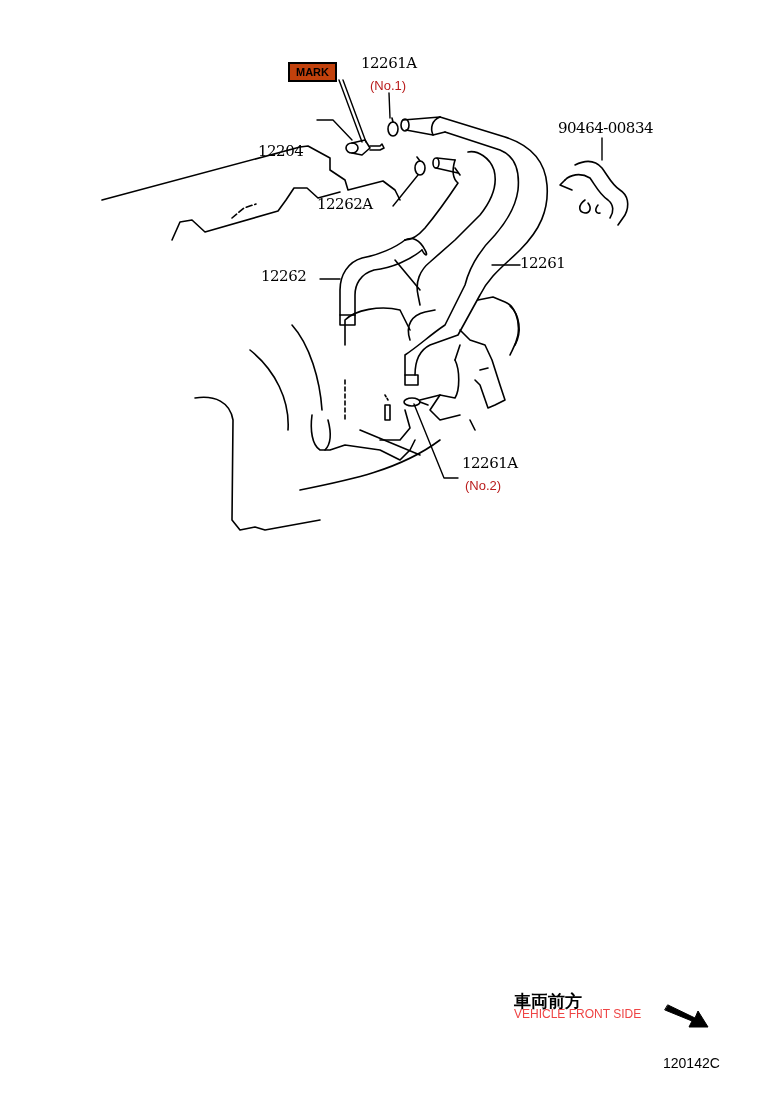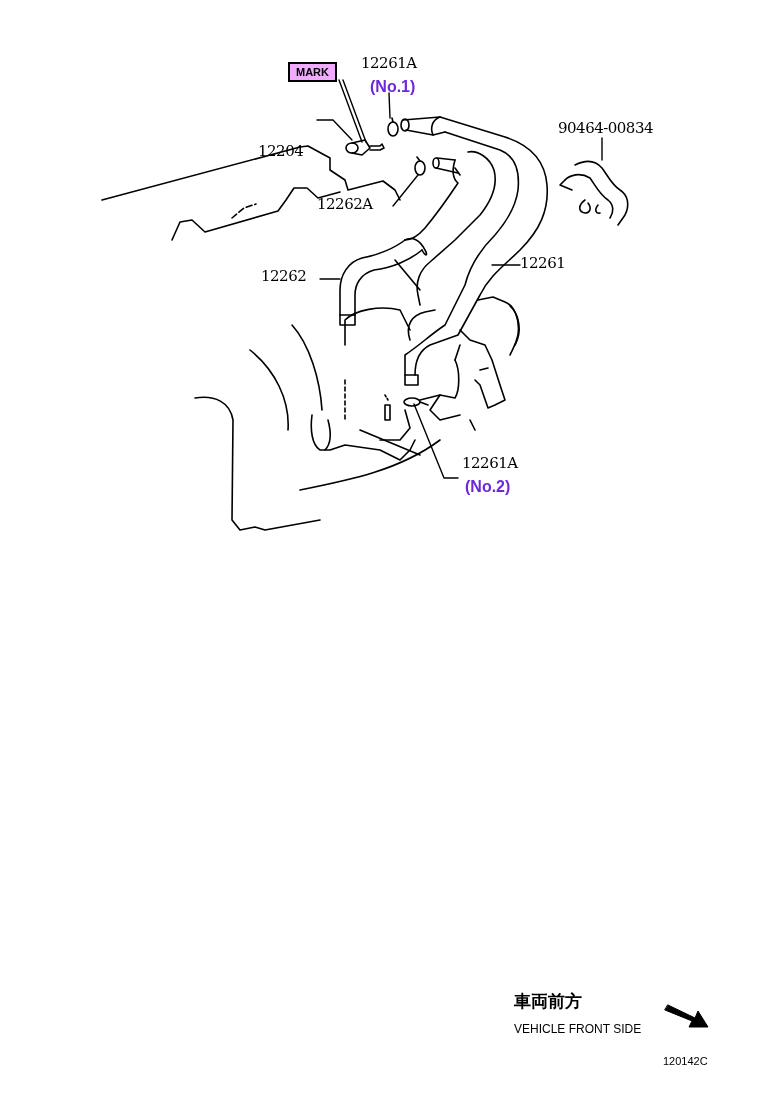--- a/index.html
+++ b/index.html
@@ -1,23 +1,23 @@
 <!DOCTYPE html>
 <html><head>
 <meta charset="utf-8">
 <style>
   html, body { margin: 0; padding: 0; background: #ffffff; }
   body { width: 760px; height: 1112px; position: relative; overflow: hidden; font-family: "Liberation Sans", sans-serif; }
   #diagram { position: absolute; left: 0; top: 0; width: 760px; height: 1112px; }
   .part-label { position: absolute; font-family: "DejaVu Serif", serif; font-weight: normal; font-size: 15px; color: #000; letter-spacing: -0.5px; white-space: nowrap; }
-  .sub-label { position: absolute; font-family: "Liberation Sans", sans-serif; font-weight: bold; font-size: 16px; color: #6d28d9; white-space: nowrap; }
-  .mark-box { position: absolute; border: 2px solid #000; font-family: "Liberation Sans", sans-serif; font-size: 11px; font-weight: bold; padding: 2px 6px; background: #f0abfc; }
+  .sub-label { position: absolute; font-family: "Liberation Sans", sans-serif; font-weight: normal; font-size: 13px; color: #b91c1c; white-space: nowrap; }
+  .mark-box { position: absolute; border: 2px solid #000; font-family: "Liberation Sans", sans-serif; font-size: 11px; font-weight: bold; padding: 2px 6px; background: #c2410c; }
   .legend-jp { position: absolute; font-family: "DejaVu Sans", sans-serif; font-size: 17px; font-weight: bold; color: #000; }
-  .legend-en { position: absolute; font-family: "Liberation Sans", sans-serif; font-size: 12px; color: #000000; margin-top: 15px; }
-  .ref-code { position: absolute; font-family: "Liberation Sans", sans-serif; font-size: 11px; color: #000; }
+  .legend-en { position: absolute; font-family: "Liberation Sans", sans-serif; font-size: 12px; color: #ef4444; }
+  .ref-code { position: absolute; font-family: "Liberation Sans", sans-serif; font-size: 14px; color: #000; }
 </style>
 </head>
 <body>
 
 <svg id="diagram" viewBox="0 0 760 1112" xmlns="http://www.w3.org/2000/svg" fill="none" stroke="#000" stroke-width="1.6" stroke-linecap="round" stroke-linejoin="round">
 
   <g>
     <path d="M102 200 L300 147 L308 146 L330 158 L330 170 L345 180 L348 190 L383 181 L395 190 L400 200"></path>
     <path d="M172 240 L180 222 L192 220 L205 232 L278 211 L286 200 L294 188 L307 188 L318 198 L340 192"></path>
     <path d="M232 218 L244 208 L256 204" stroke-dasharray="6 3"></path>

